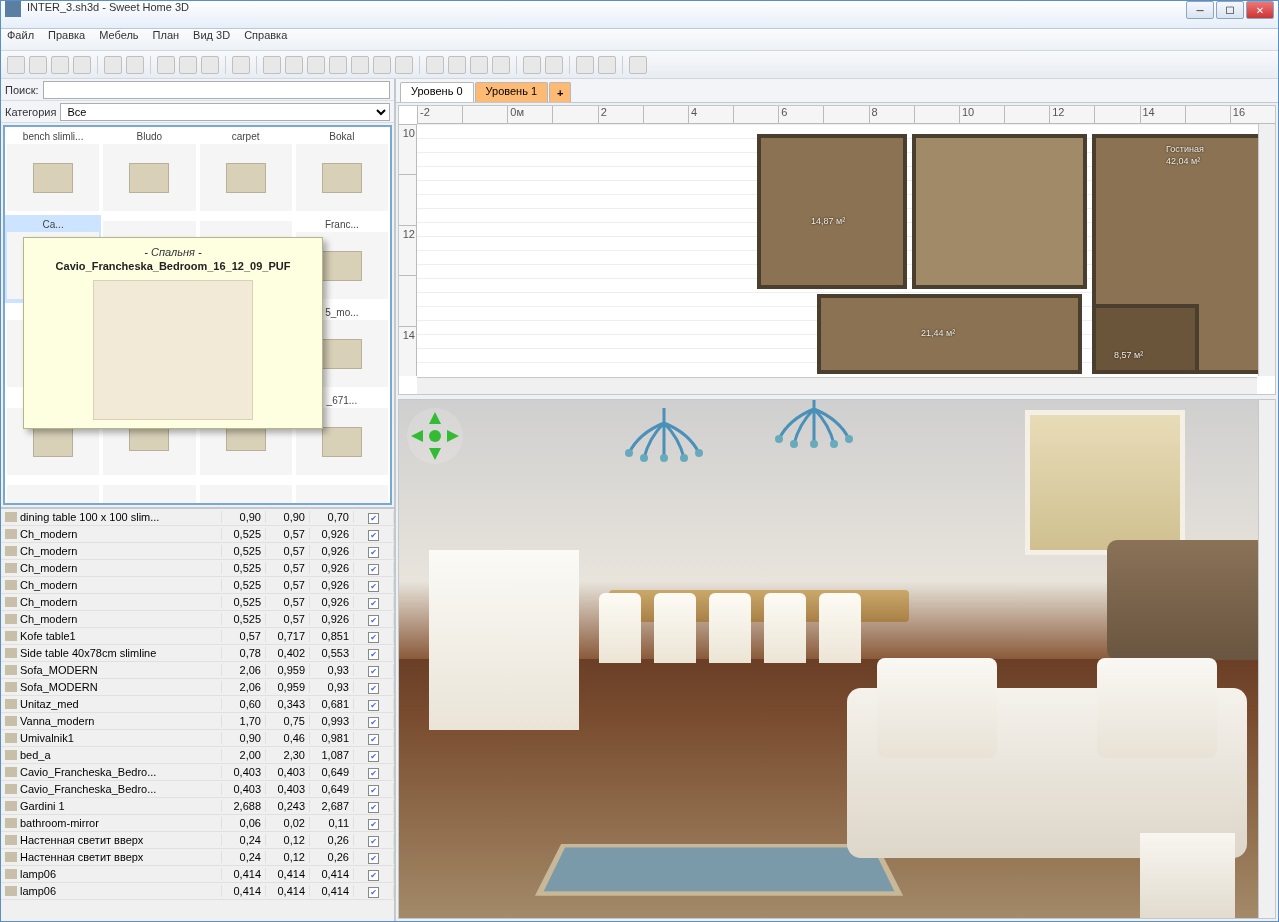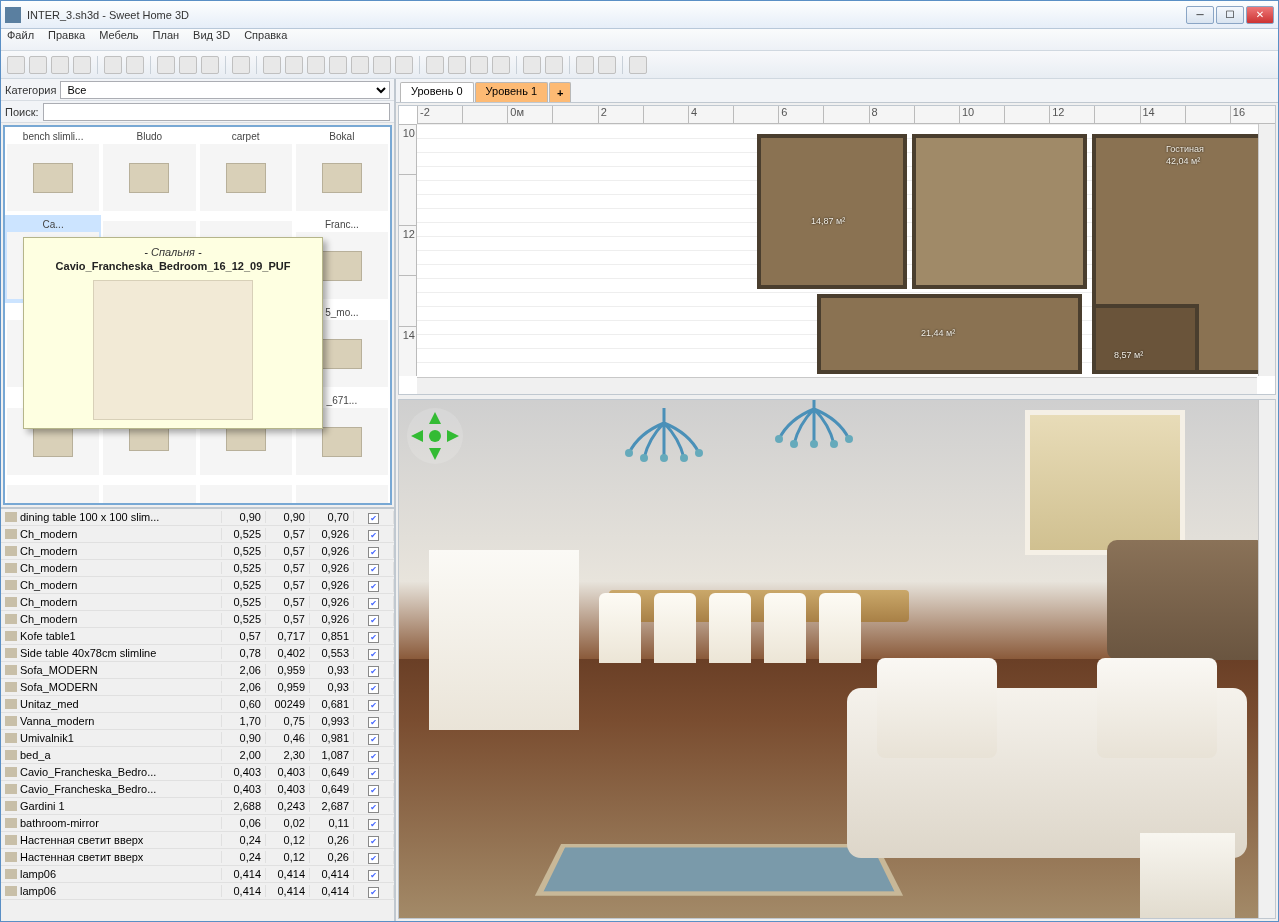--- a/index.html
+++ b/index.html
@@ -1,18 +1,18 @@
 <!DOCTYPE html>
 <html><head>
 <meta charset="utf-8">
 <style>
 * { margin: 0; padding: 0; box-sizing: border-box; font-family: "Segoe UI", Tahoma, sans-serif; font-size: 11px; }
 body { background: #f0f0f0; width: 1279px; height: 922px; overflow: hidden; }
 .window { width: 100%; height: 100%; display: flex; flex-direction: column; border: 1px solid #5a8fc5; }
-.titlebar { height: 28px; background: linear-gradient(#fdfefe, #e6eef8); display: flex; align-items: center; padding: 0 4px; border-bottom: 1px solid #b8c8d9; }
+.titlebar { height: 28px; background: linear-gradient(#fdfefe, #e6eef8); display: flex; padding: 0 4px; border-bottom: 1px solid #b8c8d9; }
 .titlebar .app-icon { width: 16px; height: 16px; background: #5a7fa0; margin-right: 6px; }
 .title-text { flex: 1; color: #333; }
 .win-controls { display: flex; gap: 2px; }
 .win-btn { width: 28px; height: 18px; background: linear-gradient(#f5f8fd, #d9e4f0); border: 1px solid #8aa5c5; border-radius: 2px; display: flex; align-items: center; justify-content: center; font-size: 10px; }
 .win-btn.close { background: linear-gradient(#e77, #c33); color: #fff; }
 
 .menubar { height: 22px; background: linear-gradient(#fafbfc, #edf1f6); display: flex; align-items: flex-start; padding: 0 6px; gap: 14px; border-bottom: 1px solid #d0d8e0; }
 .menubar span { color: #333; cursor: pointer; }
 
 .toolbar { height: 28px; background: linear-gradient(#f8f9fb, #e8edf3); display: flex; align-items: center; padding: 0 6px; gap: 4px; border-bottom: 1px solid #d0d8e0; }
@@ -148,26 +148,26 @@
     <div class="tb-sep"></div>
     <div class="tb-btn"></div>
     <div class="tb-btn"></div>
     <div class="tb-sep"></div>
     <div class="tb-btn"></div>
   </div>
 
   <div class="main-content">
     <div class="left-panel">
       <div class="filter-row">
+        <label>Поиск:</label>
+        <input type="text" style="">
+      </div>
+      <div class="filter-row">
         <label>Категория</label>
         <select><option>Все</option></select>
-      </div>
-      <div class="filter-row">
-        <label>Поиск:</label>
-        <input type="text" style="">
       </div>
 
       <div class="catalog">
         <div class="catalog-grid" id="catalog-grid">
             <div class="cat-item">
               <div class="label">bench slimli...</div>
               <div class="thumb">
                 <div class="thumb-shape"></div>
               </div>
             </div>
@@ -396,21 +396,21 @@
               <div class="col-d">0,959</div>
               <div class="col-h">0,93</div>
               <div class="col-vis"><span class="ft-chk">✔</span></div>
             </div>
             <div class="ft-row">
               <div class="col-name">
                 <span class="ft-icon"></span>
                 <span>Unitaz_med</span>
               </div>
               <div class="col-w">0,60</div>
-              <div class="col-d">00249</div>
+              <div class="col-d">0,343</div>
               <div class="col-h">0,681</div>
               <div class="col-vis"><span class="ft-chk">✔</span></div>
             </div>
             <div class="ft-row">
               <div class="col-name">
                 <span class="ft-icon"></span>
                 <span>Vanna_modern</span>
               </div>
               <div class="col-w">1,70</div>
               <div class="col-d">0,75</div>

